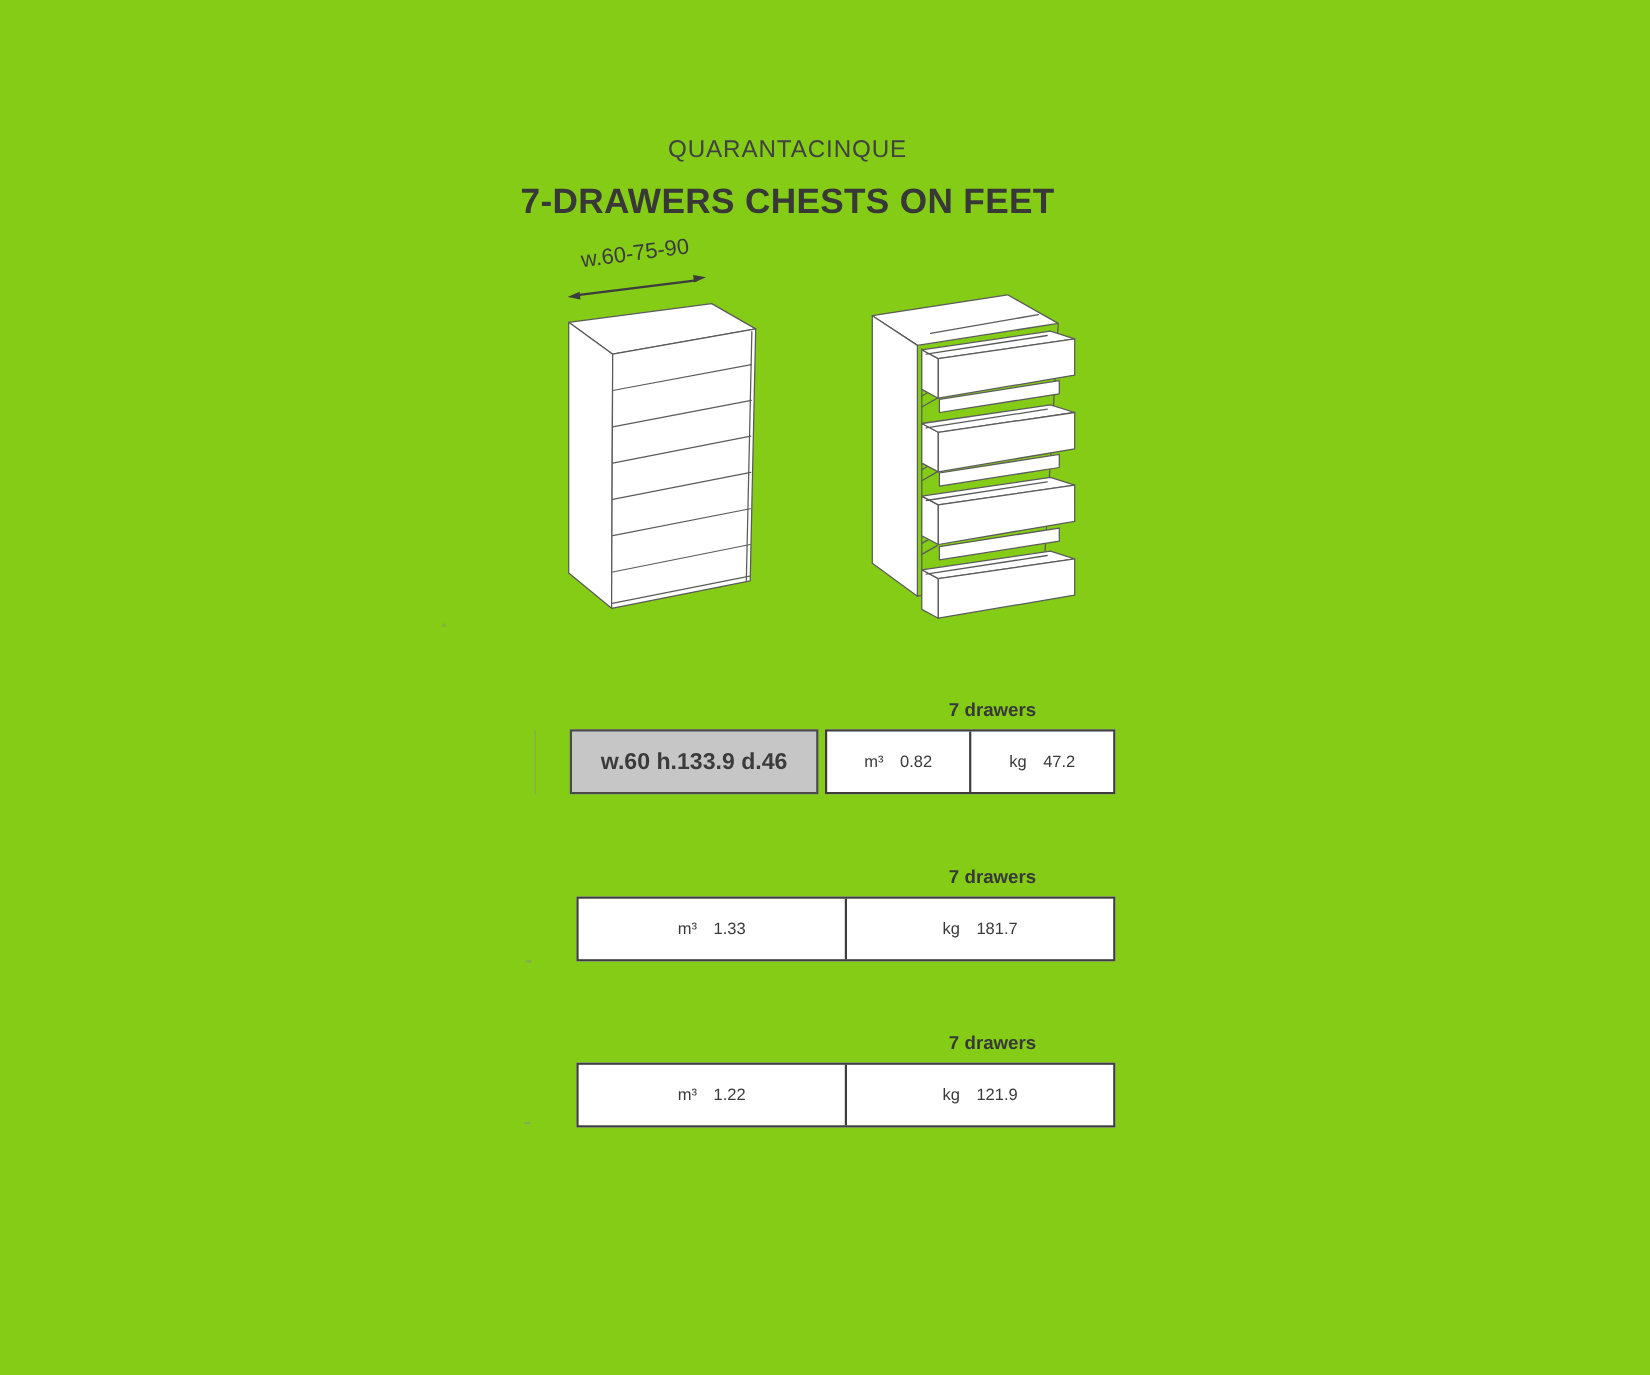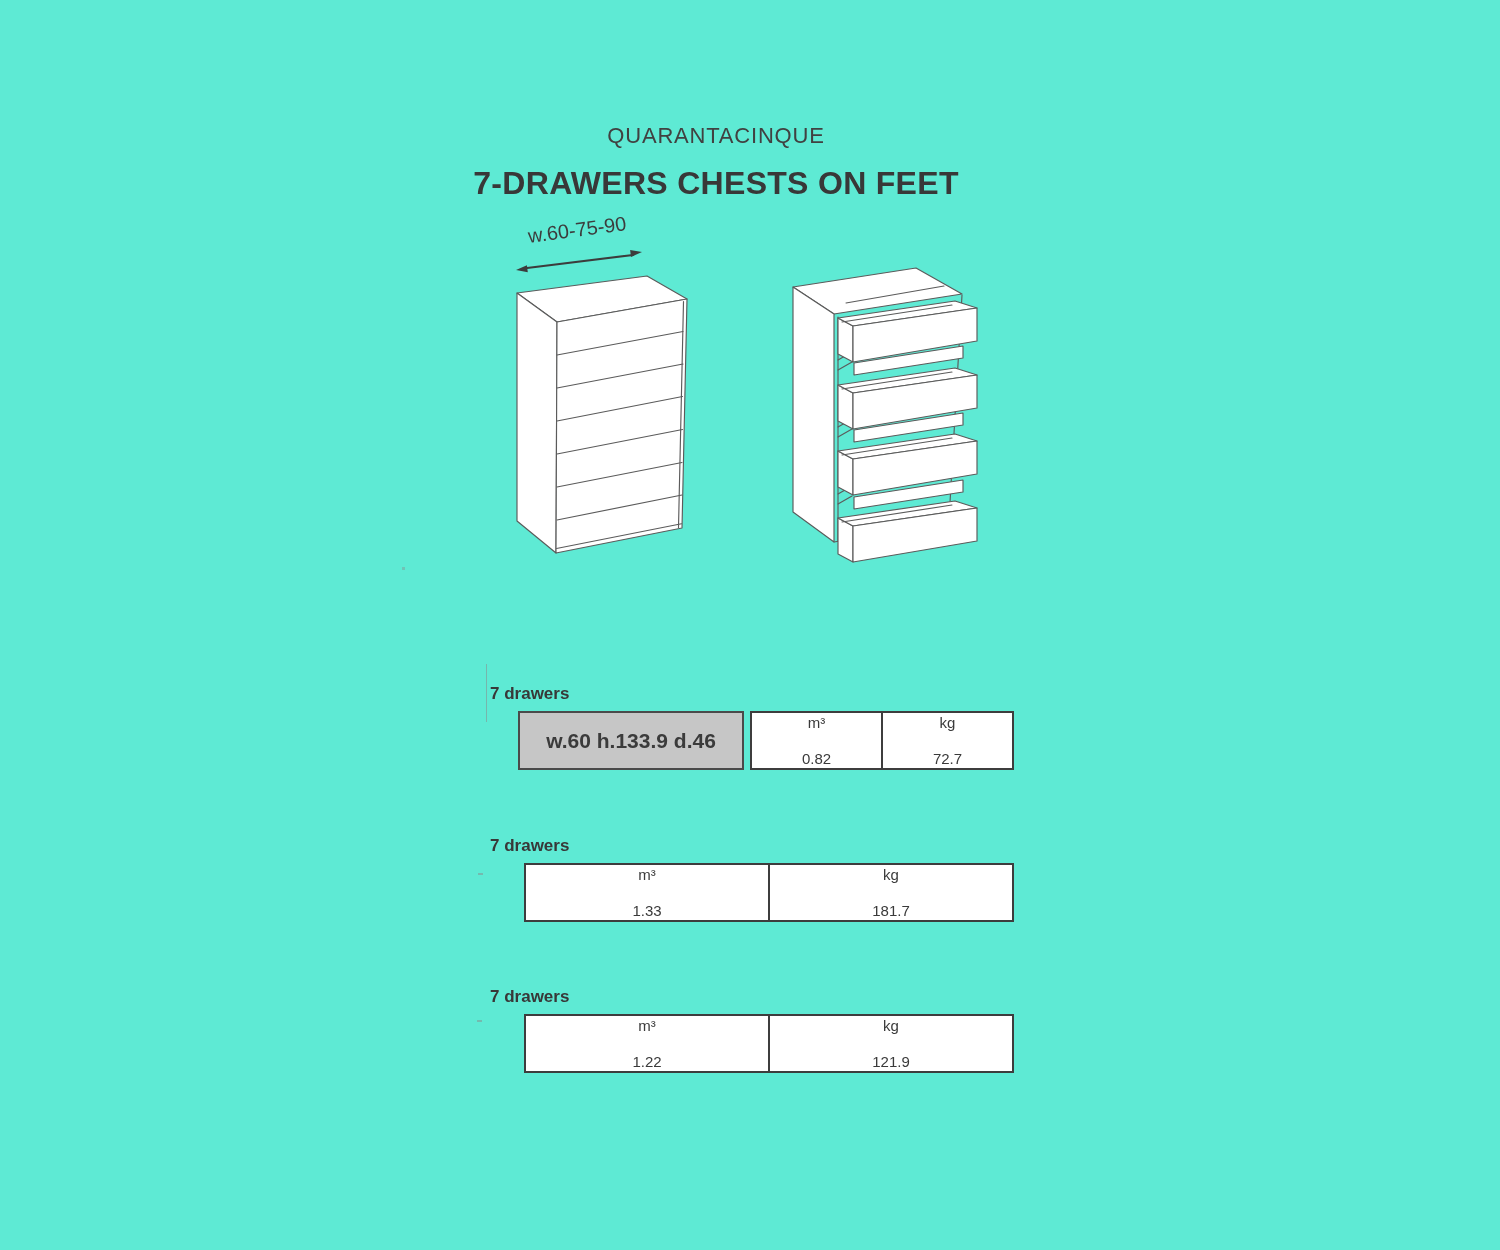--- a/index.html
+++ b/index.html
@@ -1,39 +1,39 @@
 <!DOCTYPE html>
 <html><head>
 <meta charset="utf-8">
 <style>
   html,body{margin:0;padding:0;background:#ffffff;}
   body{font-family:"Liberation Sans", sans-serif; color:#3a3a3a;}
-  .page{position:relative;width:1500px;height:1250px;background:#5eead4;overflow:hidden;}
+  .page{position:relative;width:1500px;height:1250px;background:#84cc16;overflow:hidden;}
 
   .text-col{position:absolute;left:0;width:1432px;text-align:center;}
   .brand{top:123px;font-size:22px;letter-spacing:0.8px;color:#414141;font-weight:400;}
   .title{top:165px;font-size:32px;font-weight:700;color:#383838;letter-spacing:0.3px;}
 
   svg.diagram{position:absolute;left:480px;top:215px;width:560px;height:390px;}
   svg.diagram line, svg.diagram polygon, svg.diagram polyline{
     stroke:#5b5b5b;stroke-width:1.15;fill:none;stroke-linejoin:round;stroke-linecap:round;}
   svg.diagram .face{fill:#ffffff;}
   svg.diagram .arrowhead{fill:#3c3c3c;stroke:none;}
   svg.diagram .arrowline{stroke:#3c3c3c;stroke-width:2;}
   svg.diagram text{font-family:"Liberation Sans", sans-serif;font-size:20px;fill:#3c3c3c;}
 
   .spec{position:absolute;left:490px;width:524px;}
-  .spec-head{width:452px;text-align:left;font-size:17px;font-weight:700;color:#383838;height:20px;line-height:20px;margin-top:48px;}
+  .spec-head{width:452px;text-align:right;font-size:17px;font-weight:700;color:#383838;height:20px;line-height:20px;}
   .spec-row{margin-top:7px;display:flex;height:59px;box-sizing:border-box;margin-left:28px;}
   .dim-cell{width:226px;box-sizing:border-box;background:#c6c6c6;border:2px solid #4a4a4a;
     display:flex;align-items:center;justify-content:center;
     font-size:21px;font-weight:700;color:#3b3b3b;}
   .gap{width:6px;}
   .val-table{flex:1;box-sizing:border-box;border:2px solid #3d3d3d;background:#fff;display:flex;}
-  .val-cell{flex:1;display:flex;flex-direction:column;align-items:center;justify-content:center;
+  .val-cell{flex:1;display:flex;flex-direction:row;align-items:center;justify-content:center;
     font-size:15px;color:#3a3a3a;line-height:21px;gap:15px;}
   .val-cell.first{border-right:2px solid #3d3d3d;}
 
   .artifact{position:absolute;background:#8a8a8a;}
 </style>
 </head>
 <body>
 
 <div class="page">
 
@@ -110,21 +110,21 @@
     <div class="spec-row">
       <div class="dim-cell">w.60 h.133.9 d.46</div>
       <div class="gap"></div>
       <div class="val-table">
         <div class="val-cell first">
           <span>m³</span>
           <span>0.82</span>
         </div>
         <div class="val-cell">
           <span>kg</span>
-          <span>72.7</span>
+          <span>47.2</span>
         </div>
       </div>
     </div>
   </section>
 
   <section class="spec" style="top:788px">
     <div class="spec-head">7 drawers</div>
     <div class="spec-row">
       <div class="gap"></div>
       <div class="val-table">

